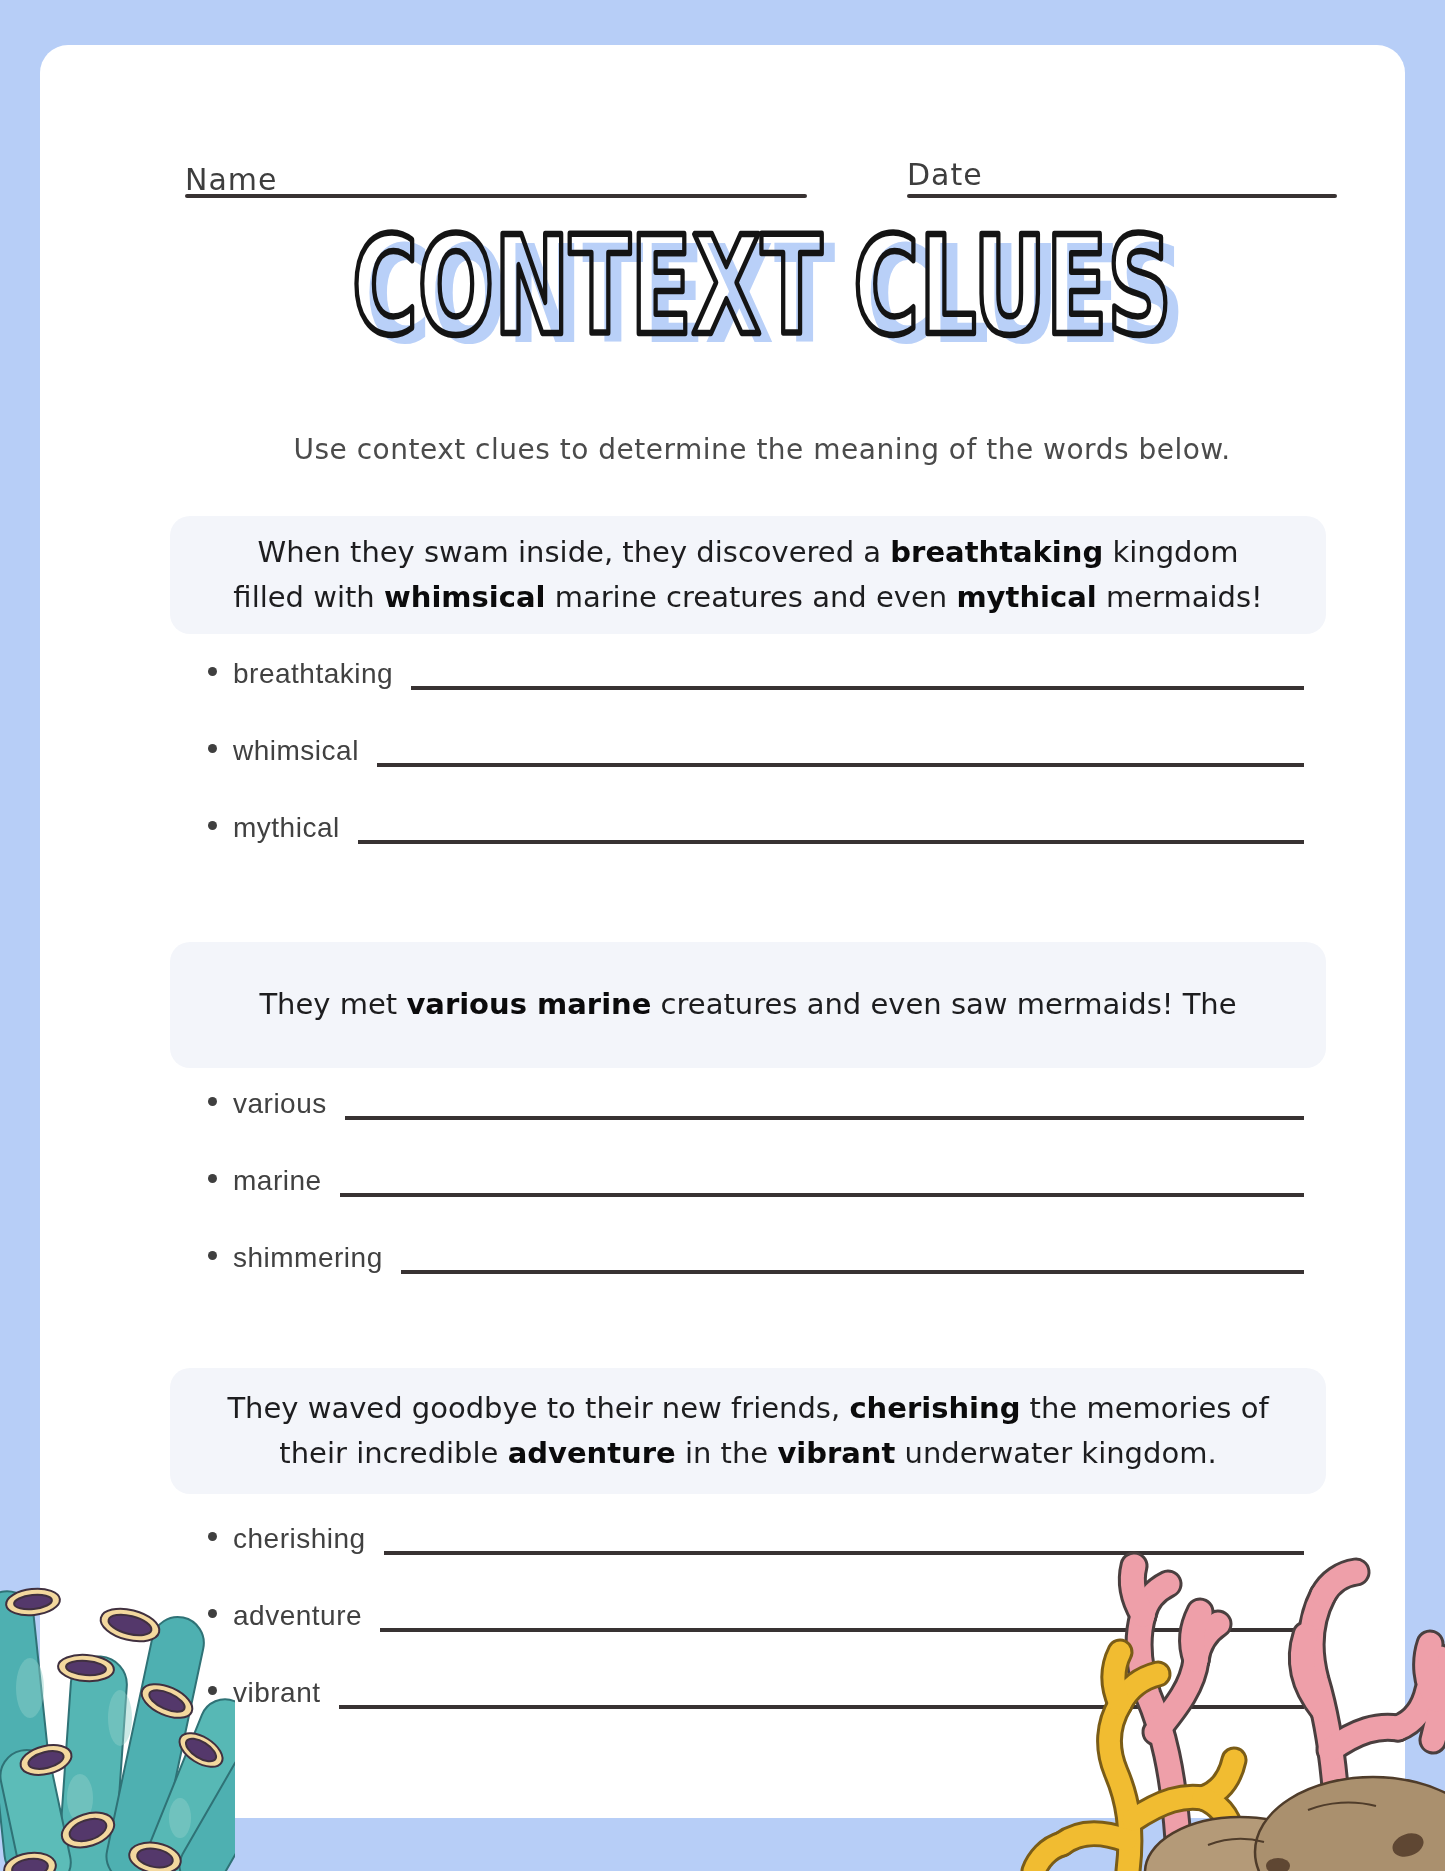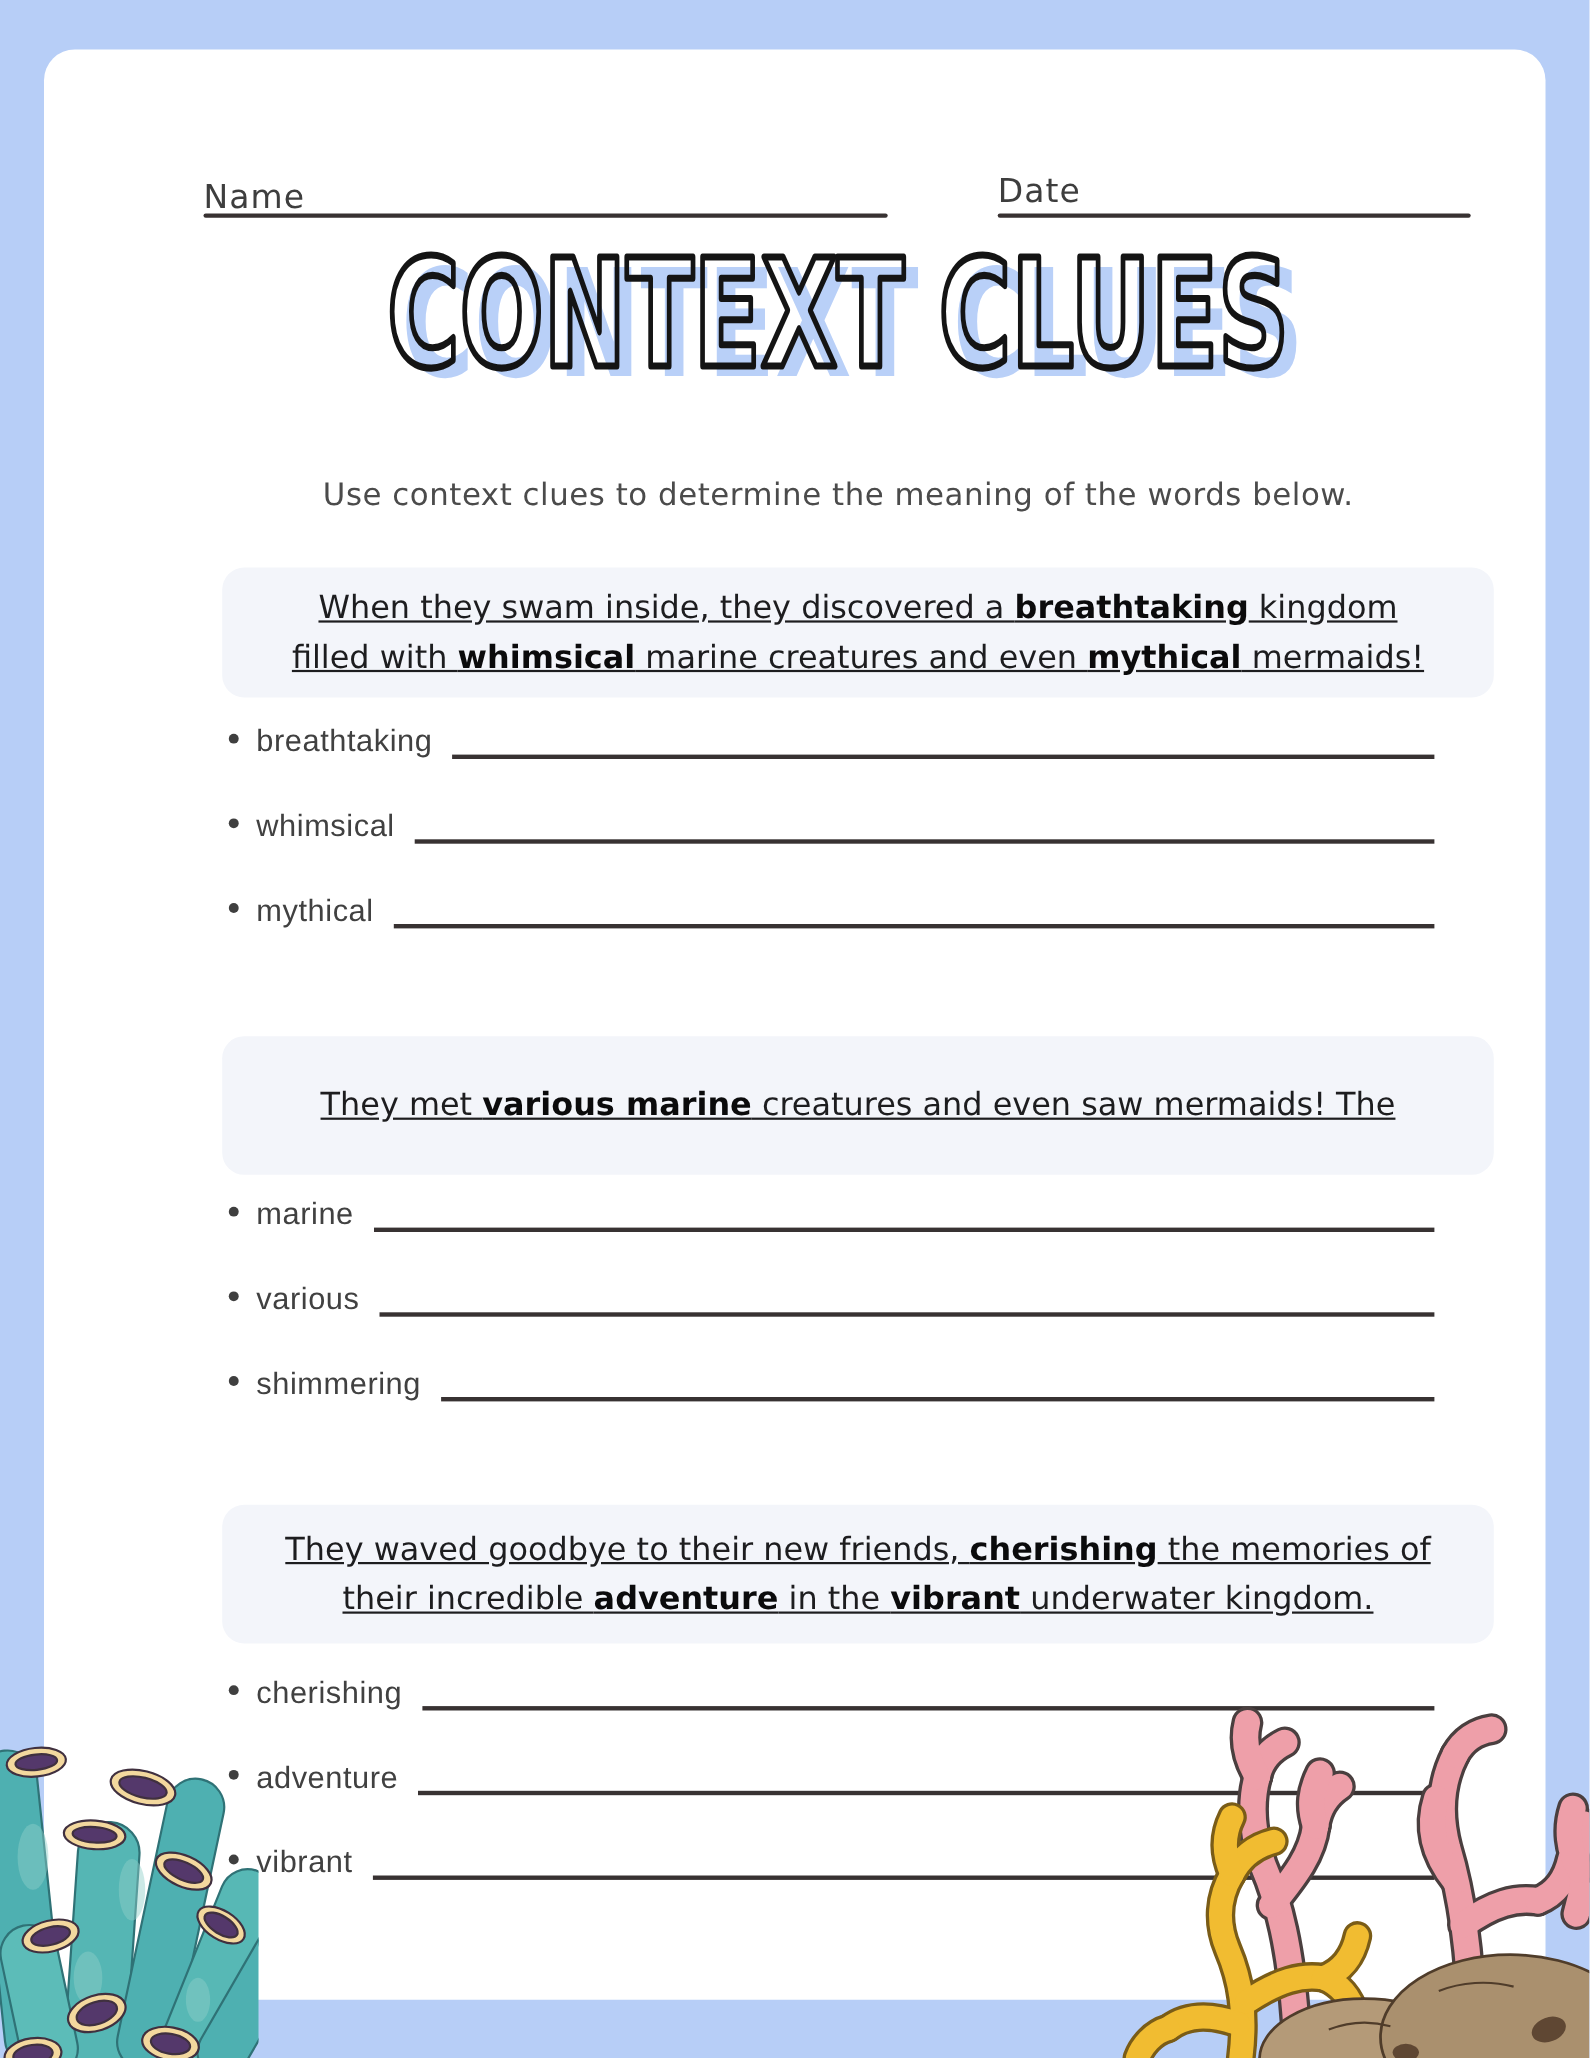--- a/index.html
+++ b/index.html
@@ -39,26 +39,26 @@
   .title-shadow{fill:#b9d0f8;stroke:none;}
   .title-front{fill:none;stroke:#141414;stroke-width:6.5px;stroke-linejoin:round;}
   .subtitle{
     position:absolute;left:172px;top:388px;width:1100px;
     text-align:center;
     font-size:28px;color:#4b4b4b;letter-spacing:.5px;
   }
   
   .passage-box{
     position:absolute;
-    left:162px;width:1156px;
+    left:130px;width:1156px;
     background:#f3f5fa;
     border-radius:20px;
     display:flex;flex-direction:column;justify-content:center;
     text-align:center;
-    font-size:29px;line-height:45.5px;color:#1d1d1f;text-decoration:underline;
+    font-size:29px;line-height:45.5px;color:#1d1d1f;
   }
   .passage-box b{color:#0b0b0c;}
   .box-1{top:471px;height:118px;}
   .box-2{top:897px;height:126px;}
   .box-3{top:1323px;height:126px;}
   
   .vocab-group{
     position:absolute;left:168px;width:1096px;
   }
   .group-1{top:605px;}
@@ -125,26 +125,26 @@
         <span class="answer-blank"></span>
       </div>
     </div>
 
   <div class="passage-box box-2">
       <div><span>They met </span><b>various marine</b><span> creatures and even saw mermaids! The</span></div>
     </div>
   <div class="vocab-group group-2">
       <div class="vocab-row">
         <span class="bullet-dot"></span>
+        <span class="vocab-word">various</span>
+        <span class="answer-blank"></span>
+      </div>
+      <div class="vocab-row">
+        <span class="bullet-dot"></span>
         <span class="vocab-word">marine</span>
-        <span class="answer-blank"></span>
-      </div>
-      <div class="vocab-row">
-        <span class="bullet-dot"></span>
-        <span class="vocab-word">various</span>
         <span class="answer-blank"></span>
       </div>
       <div class="vocab-row">
         <span class="bullet-dot"></span>
         <span class="vocab-word">shimmering</span>
         <span class="answer-blank"></span>
       </div>
     </div>
 
   <div class="passage-box box-3">

